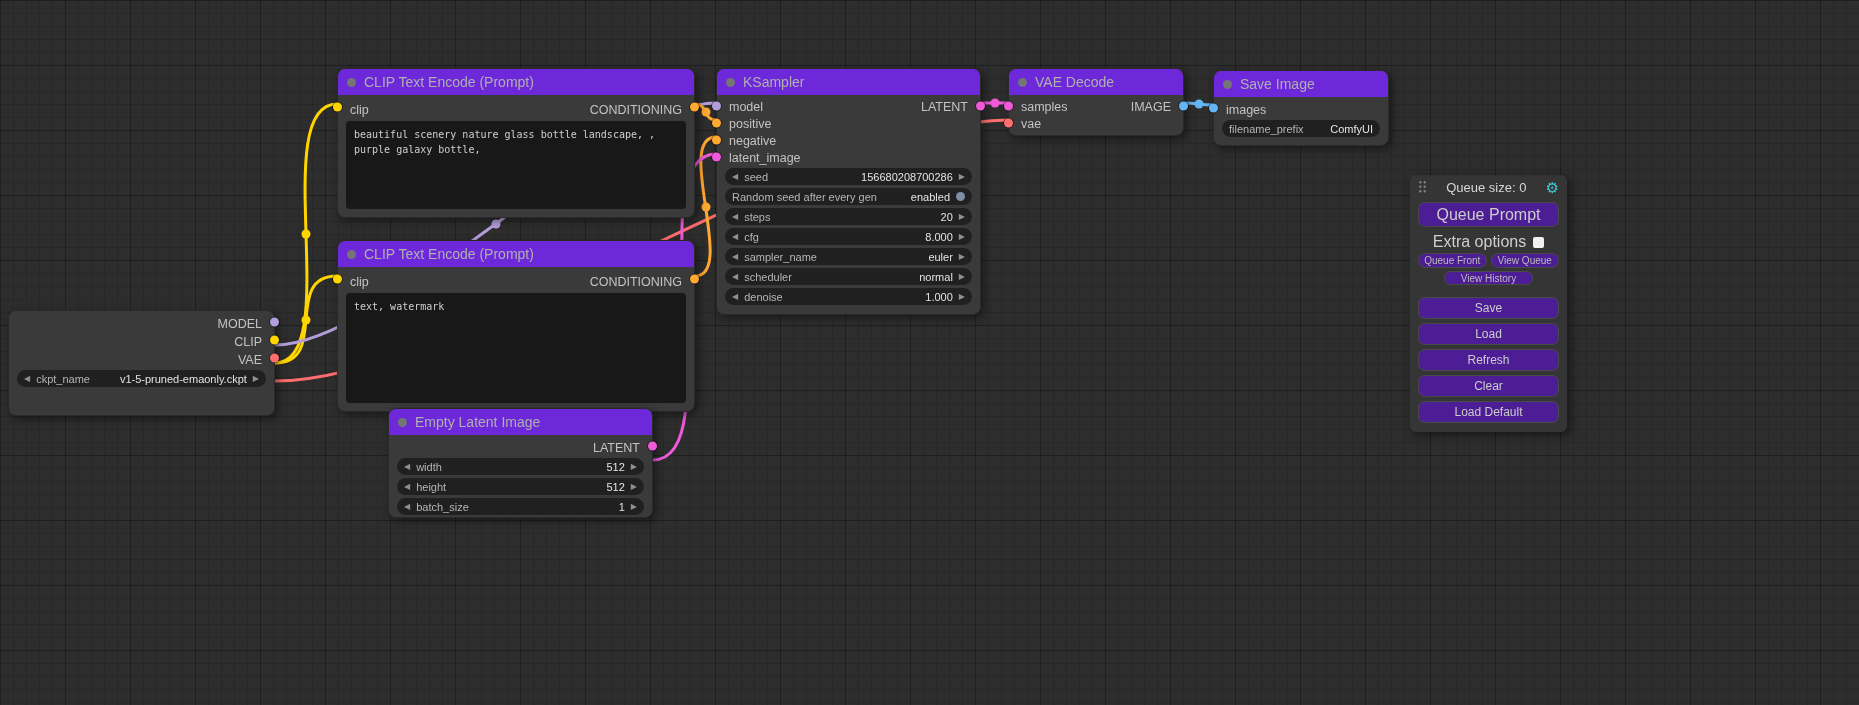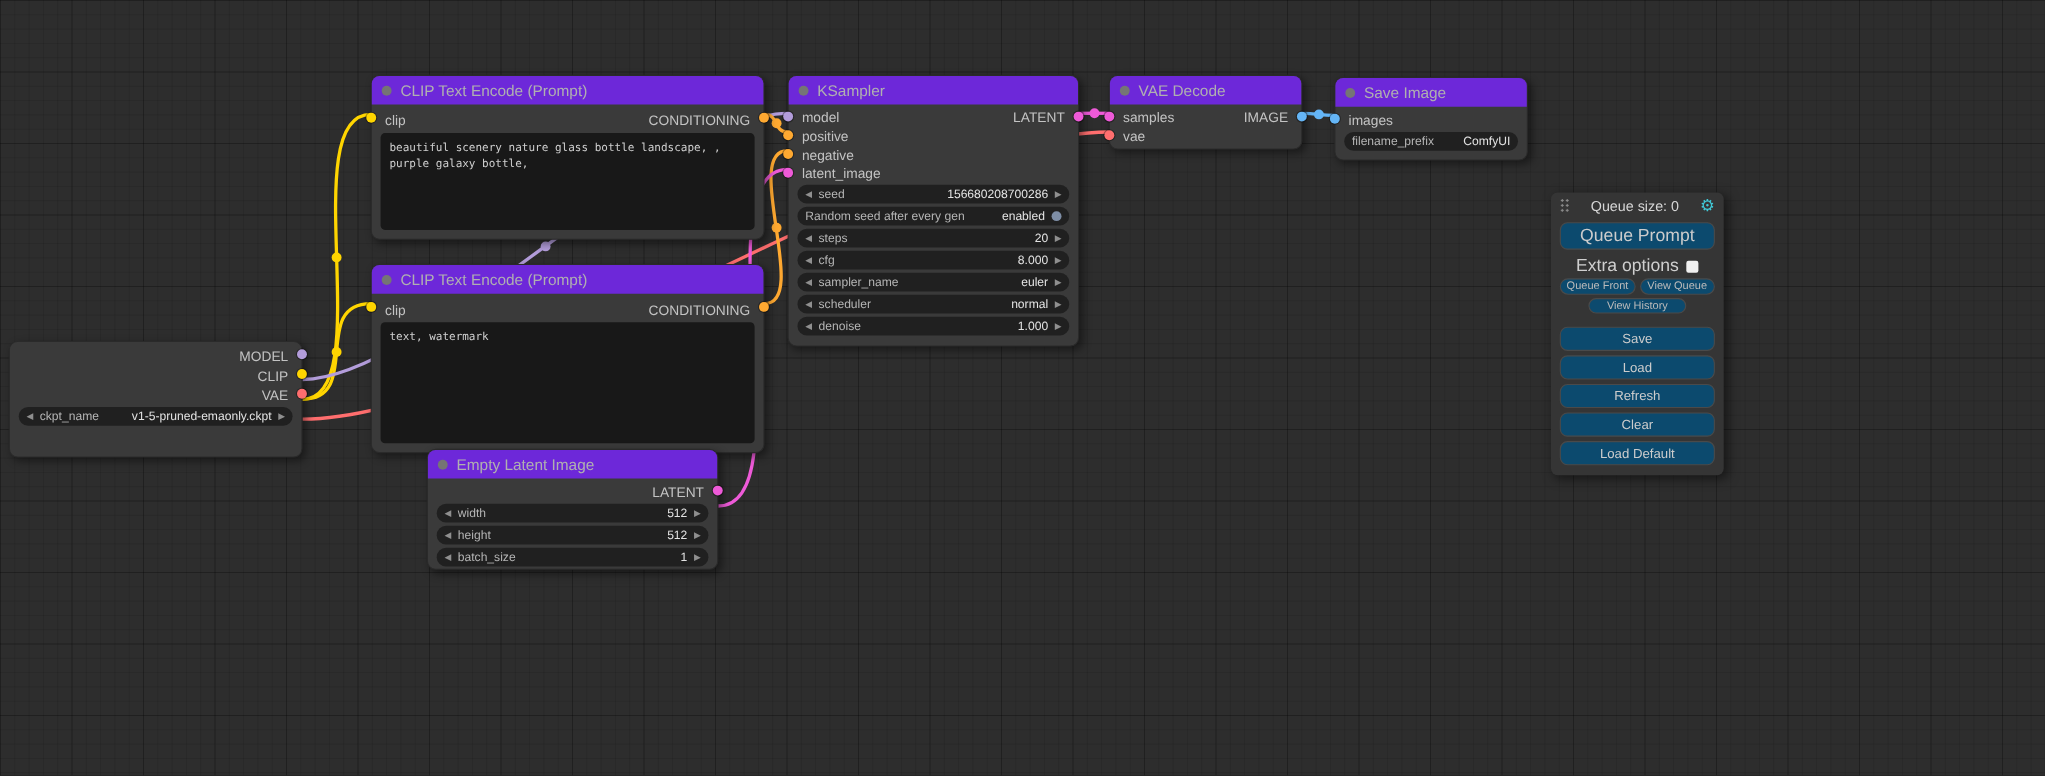--- a/index.html
+++ b/index.html
@@ -56,21 +56,21 @@
   .menu{
     position:absolute; z-index:3; background:#353535; border-radius:6px;
     box-shadow:3px 3px 10px rgba(0,0,0,0.5); box-sizing:border-box;
     padding:5px 8px 9px; text-align:center;
   }
   .mhead{display:flex;justify-content:space-between;height:17px;}
   .dragdots{width:9px;height:13px;background-image:radial-gradient(#8a8a8a 1px, transparent 1.3px);background-size:4.5px 4.5px;}
   .qsize{flex:1;font-size:13px;color:#d6d6d6;text-align:center;}
   .gear{font-size:15px;color:#41c8d6;line-height:1;cursor:pointer;}
   .mbtn{
-    display:block;width:100%;box-sizing:border-box;background:#0c4a6e;
+    display:block;width:100%;box-sizing:border-box;background:#4c1d95;
     border:1px solid #4a4a4a;border-radius:7px;color:#cccccc;
     font-family:"Liberation Sans", sans-serif;cursor:pointer;
   }
   .mbtn.big{height:25px;font-size:16px;margin-top:5px;}
   .mbtn.act{height:22px;font-size:12px;margin-top:4px;}
   .extrarow{margin-top:8px;display:flex;align-items:center;justify-content:center;gap:7px;height:14px;}
   .extrarow span.lbl{font-size:16px;color:#cfcfcf;}
   .checkbox{width:11px;height:11px;background:#f0f0f0;border-radius:2px;display:inline-block;}
   .smallrow{display:flex;gap:4px;margin-top:4px;}
   .mbtn.sm{height:15px;font-size:10px;border-radius:9px;padding:0 4px;color:#bbbbbb;flex:1;}

